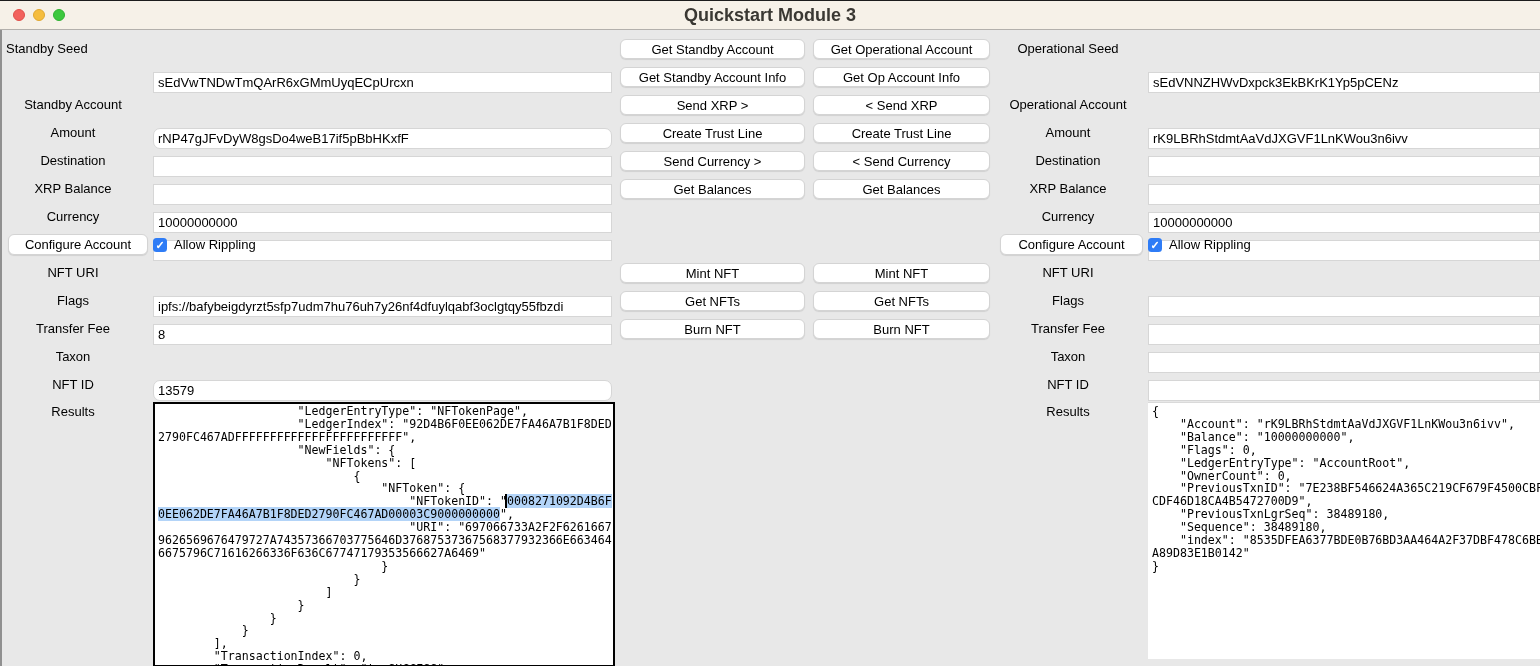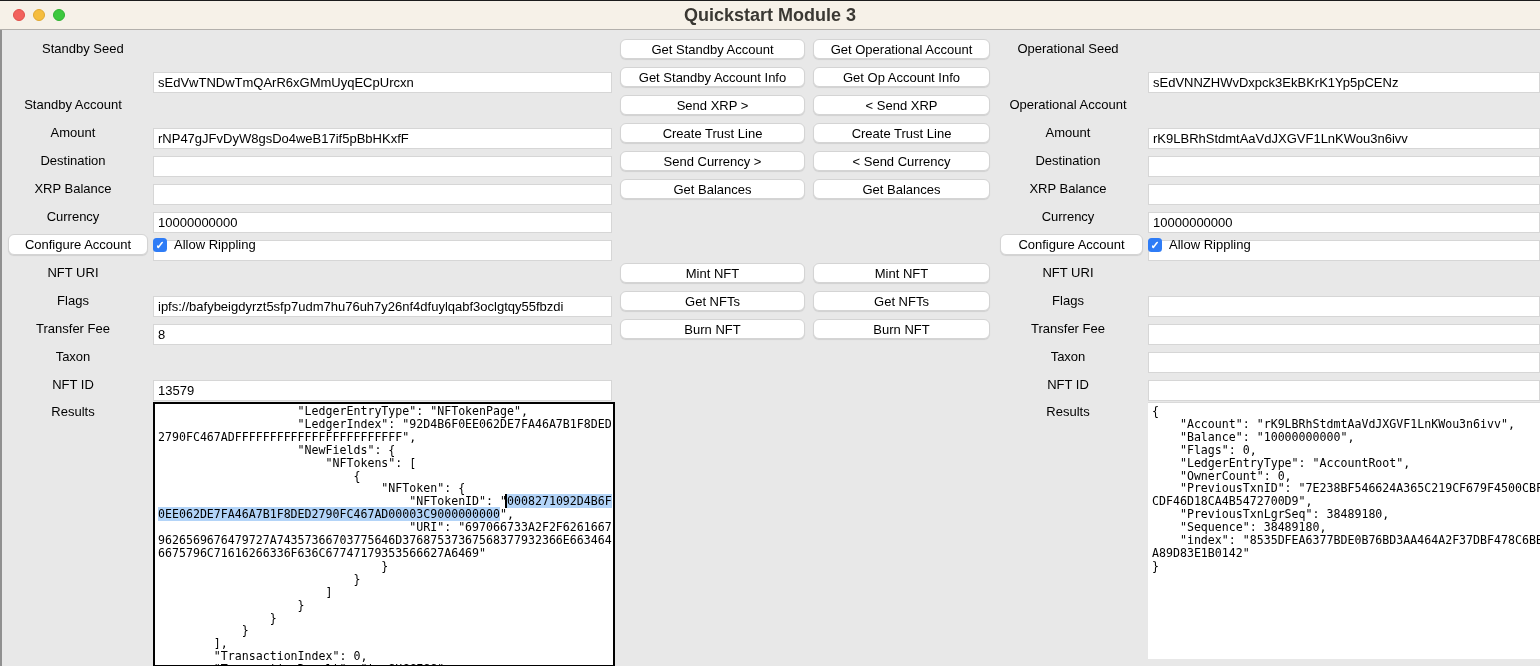--- a/index.html
+++ b/index.html
@@ -15,21 +15,21 @@
   .light.yellow{background:#f5bd3e;border:1px solid #e0a831;}
   .light.green{background:#3dc83e;border:1px solid #2fb232;}
   
   .edge-left{position:absolute;left:0;top:29px;width:2px;height:637px;background:#909090;}
   
   .main{display:grid;box-sizing:border-box;padding-top:8px;
     grid-template-columns:148px 5px 459px 8px 185px 8px 177px 5px 148px 5px 392px;
     grid-template-rows:repeat(13,21px) 265px;
     row-gap:7px;}
   .label{font-size:13px;color:#000;text-align:center;line-height:21px;white-space:nowrap;padding-right:2px;}
-  .label.left{text-align:left;padding-left:6px;margin-left:36px;}
+  .label.left{text-align:left;padding-left:6px;}
   .label.top{align-self:start;line-height:14px;padding-top:3px;}
   .input{width:100%;height:21px;box-sizing:border-box;border:1px solid #d6d6d6;background:#fff;
     font-family:"Liberation Sans",sans-serif;font-size:13px;color:#000;padding:0 4px;outline:none;margin-top:34px;}
   .btn{width:100%;height:20px;margin-top:1px;box-sizing:border-box;background:#fff;
     border:1px solid #d4d4d4;border-radius:6px;box-shadow:0 1px 1px rgba(0,0,0,0.10);
     font-family:"Liberation Sans",sans-serif;font-size:13px;color:#000;cursor:default;}
   .btn-configure{height:21px;margin-top:0;}
   .check-row{display:flex;align-items:center;gap:7px;}
   .checkbox{width:14px;height:14px;border-radius:3.5px;background:#2e7cf6;color:#fff;
     font-size:11px;line-height:14px;text-align:center;font-weight:bold;}
@@ -59,21 +59,21 @@
     <input class="input" style="grid-area: 1 / 3;" value="sEdVwTNDwTmQArR6xGMmUyqECpUrcxn">
     <button class="btn" style="grid-row:1;grid-column:5">Get Standby Account</button>
     <button class="btn" style="grid-row:1;grid-column:7">Get Operational Account</button>
     <div class="label" style="grid-row:1;grid-column:9">Operational Seed</div>
     <input class="input" style="grid-area: 1 / 11;" value="sEdVNNZHWvDxpck3EkBKrK1Yp5pCENz">
 
     <button class="btn" style="grid-row:2;grid-column:5">Get Standby Account Info</button>
     <button class="btn" style="grid-row:2;grid-column:7">Get Op Account Info</button>
 
     <div class="label" style="grid-row:3;grid-column:1">Standby Account</div>
-    <input class="input" style="grid-area: 3 / 3;" value="rNP47gJFvDyW8gsDo4weB17if5pBbHKxfF">
+    <input class="input" style="grid-area: 3 / 3; border-radius: 7px;" value="rNP47gJFvDyW8gsDo4weB17if5pBbHKxfF">
     <button class="btn" style="grid-row:3;grid-column:5">Send XRP &gt;</button>
     <button class="btn" style="grid-row:3;grid-column:7">&lt; Send XRP</button>
     <div class="label" style="grid-row:3;grid-column:9">Operational Account</div>
     <input class="input" style="grid-area: 3 / 11;" value="rK9LBRhStdmtAaVdJXGVF1LnKWou3n6ivv">
 
     <div class="label" style="grid-row:4;grid-column:1">Amount</div>
     <input class="input" style="grid-area: 4 / 3;" value="">
     <button class="btn" style="grid-row:4;grid-column:5">Create Trust Line</button>
     <button class="btn" style="grid-row:4;grid-column:7">Create Trust Line</button>
     <div class="label" style="grid-row:4;grid-column:9">Amount</div>
@@ -123,21 +123,21 @@
     <div class="label" style="grid-row:10;grid-column:9">Flags</div>
     <input class="input" style="grid-area: 10 / 11;" value="">
 
     <div class="label" style="grid-row:11;grid-column:1">Transfer Fee</div>
     <button class="btn" style="grid-row:11;grid-column:5">Burn NFT</button>
     <button class="btn" style="grid-row:11;grid-column:7">Burn NFT</button>
     <div class="label" style="grid-row:11;grid-column:9">Transfer Fee</div>
     <input class="input" style="grid-area: 11 / 11;" value="">
 
     <div class="label" style="grid-row:12;grid-column:1">Taxon</div>
-    <input class="input" style="grid-area: 12 / 3;" value="13579">
+    <input class="input" style="grid-area: 12 / 3; border-radius: 7px;" value="13579">
     <div class="label" style="grid-row:12;grid-column:9">Taxon</div>
     <input class="input" style="grid-area: 12 / 11;" value="">
 
     <div class="label" style="grid-row:13;grid-column:1">NFT ID</div>
     <input class="input" style="grid-area: 13 / 3;" value="">
     <div class="label" style="grid-row:13;grid-column:9">NFT ID</div>
     <input class="input" style="grid-area: 13 / 11;" value="">
 
     <div class="label top" style="grid-row:14;grid-column:1">Results</div>
     <pre class="results results-left" style="grid-row:14;grid-column:3"><span>                    "LedgerEntryType": "NFTokenPage",

